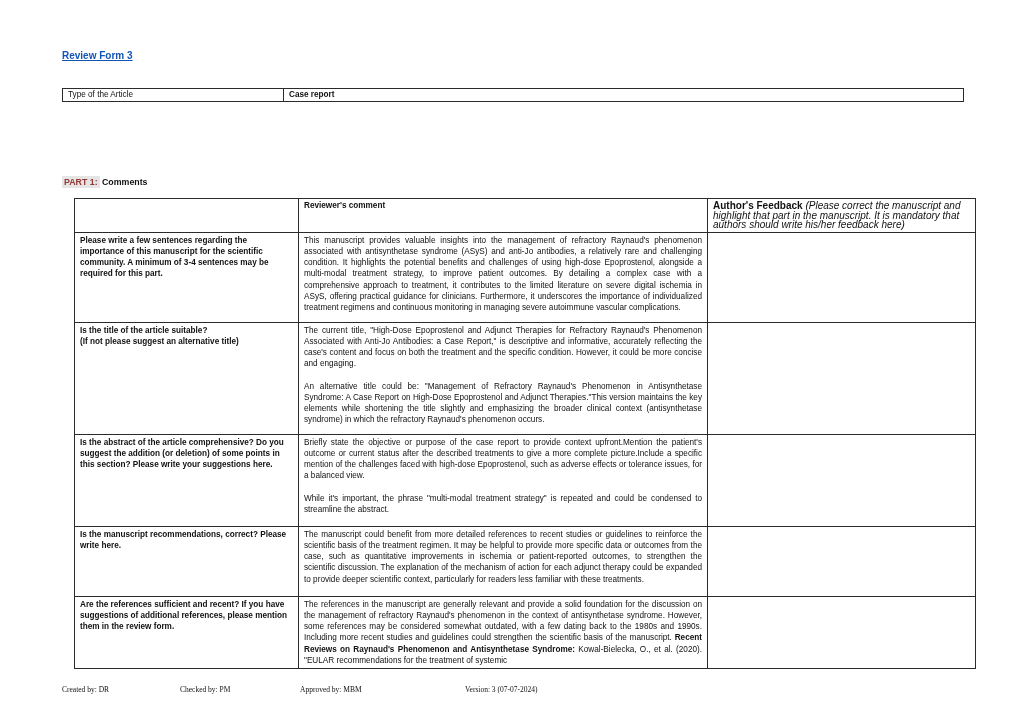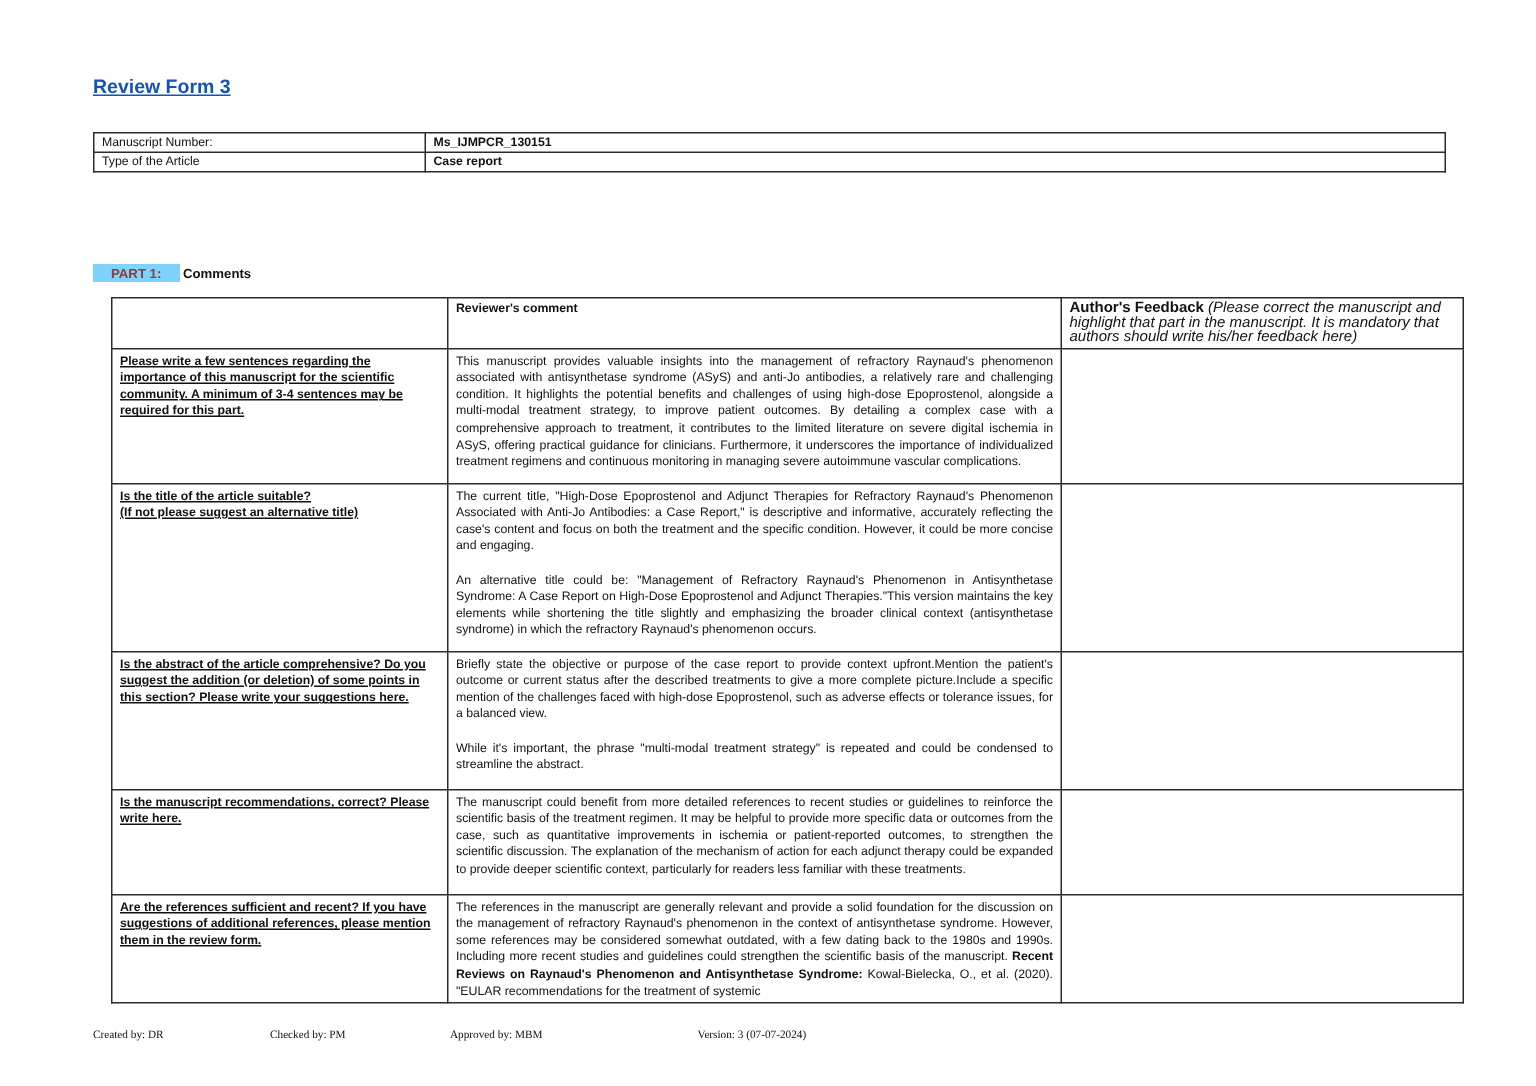--- a/index.html
+++ b/index.html
@@ -2,55 +2,55 @@
 <html><head>
 <meta charset="utf-8">
 <style>
   html,body{margin:0;padding:0;}
   body{
     width:1024px;height:724px;background:#ffffff;position:relative;
     font-family:"Liberation Sans", sans-serif;color:#111;overflow:hidden;
   }
   .page-title{
     position:absolute;left:62px;top:50px;
-    font-size:13px;font-weight:bold;color:#1355b4;text-decoration:underline;
+    font-size:10px;font-weight:bold;color:#1355b4;text-decoration:underline;
   }
   
   .info-table{
     position:absolute;left:62px;top:88px;width:901px;
     border-collapse:collapse;table-layout:fixed;font-size:8.2px;
   }
   .info-table td{border:1px solid #2b2b2b;padding:1px 5px;vertical-align:top;line-height:10px;}
   .info-table tr:nth-child(1){height:13px;}
   .info-table tr:nth-child(2){height:13px;}
   .info-table tr:nth-child(3){height:31px;}
   .info-table tr:nth-child(4){height:18px;}
   .info-value{font-weight:bold;}
   .v-mid{vertical-align:middle !important;}
   a.journal-link{color:#1355b4;font-weight:bold;text-decoration:underline;}
   
   .part1{position:absolute;left:62px;top:177px;font-size:8.8px;font-weight:bold;}
-  .part1 .hl{background:#7dd3fc;color:#953734;padding:1px 12px;margin-top:43px;}
+  .part1 .hl{background:#e5e5e5;color:#953734;padding:1px 2px;margin-top:43px;}
   
   .review-table{
     position:absolute;left:74px;top:198px;width:901px;
     border-collapse:collapse;table-layout:fixed;font-size:8.2px;
   }
   .review-table td{border:1px solid #2b2b2b;vertical-align:top;padding:2px 5px;overflow:hidden;}
   .review-table thead tr{height:30px;}
   #review-rows tr:nth-child(1){height:90px;}
   #review-rows tr:nth-child(2){height:112px;}
   #review-rows tr:nth-child(3){height:92px;}
   #review-rows tr:nth-child(4){height:70px;}
   #review-rows tr:nth-child(5){height:66px;padding-left:48px;}
   .rc-head{font-weight:bold;}
   .af-head{font-size:10px;line-height:9.6px;}
   .af-head b{font-style:normal;}
   .af-head i{font-weight:normal;}
-  .q-cell{font-weight:bold;line-height:11.2px;padding:2px 6px 2px 13px;white-space:pre-line;text-decoration:underline;}
+  .q-cell{font-weight:bold;line-height:11.2px;padding:2px 6px 2px 13px;white-space:pre-line;}
   .c-cell{text-align:justify;line-height:11.2px;padding:2px 6px 2px 5px;}
   .c-cell p{margin:0;}
   .c-cell p + p{margin-top:11px;}
   
   .footer-item{
     position:absolute;top:685px;
     font-family:"Liberation Serif", serif;font-size:7.5px;color:#111;
   }
   .f1{left:62px;} .f2{left:180px;} .f3{left:300px;} .f4{left:465px;text-align:right;}
 </style>
@@ -58,24 +58,20 @@
 <body>
 
 <div class="page-title">Review Form 3</div>
 
 <table class="info-table">
   <colgroup>
       <col style="width:221px">
       <col style="width:680px">
     </colgroup>
   <tbody>
-  <tr>
-    <td>Manuscript Number:</td>
-    <td class="info-value">Ms_IJMPCR_130151</td>
-  </tr>
   <tr>
     <td>Type of the Article</td>
     <td class="info-value v-mid">Case report</td>
   </tr>
 </tbody>
   </table>
 
 <div class="part1"><span class="hl">PART  1:</span><span> Comments</span></div>
 
 <table class="review-table">

